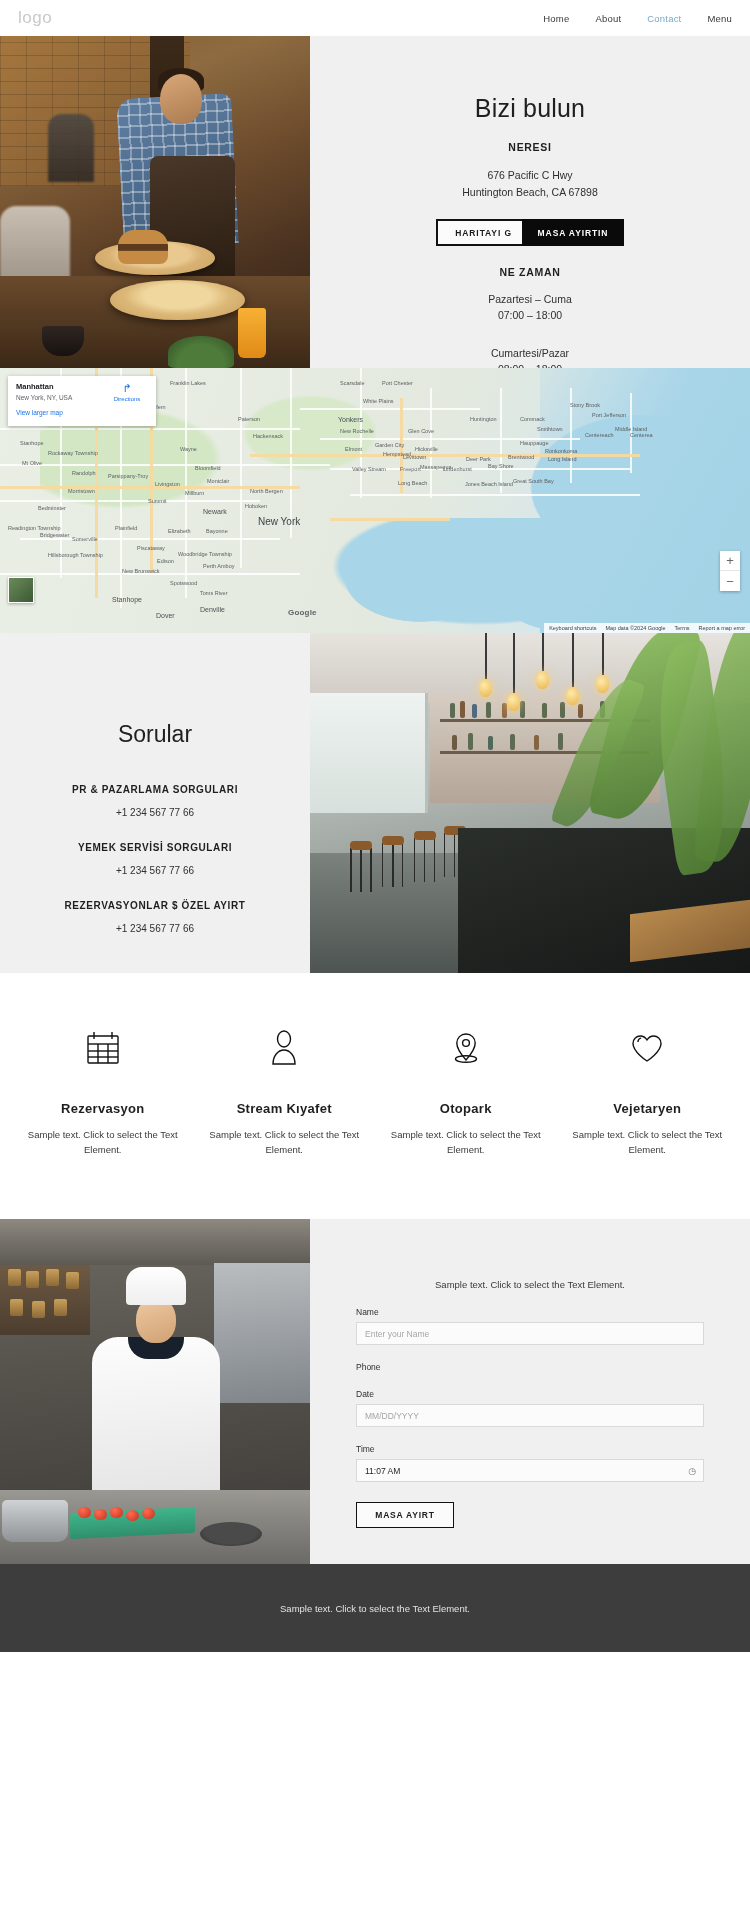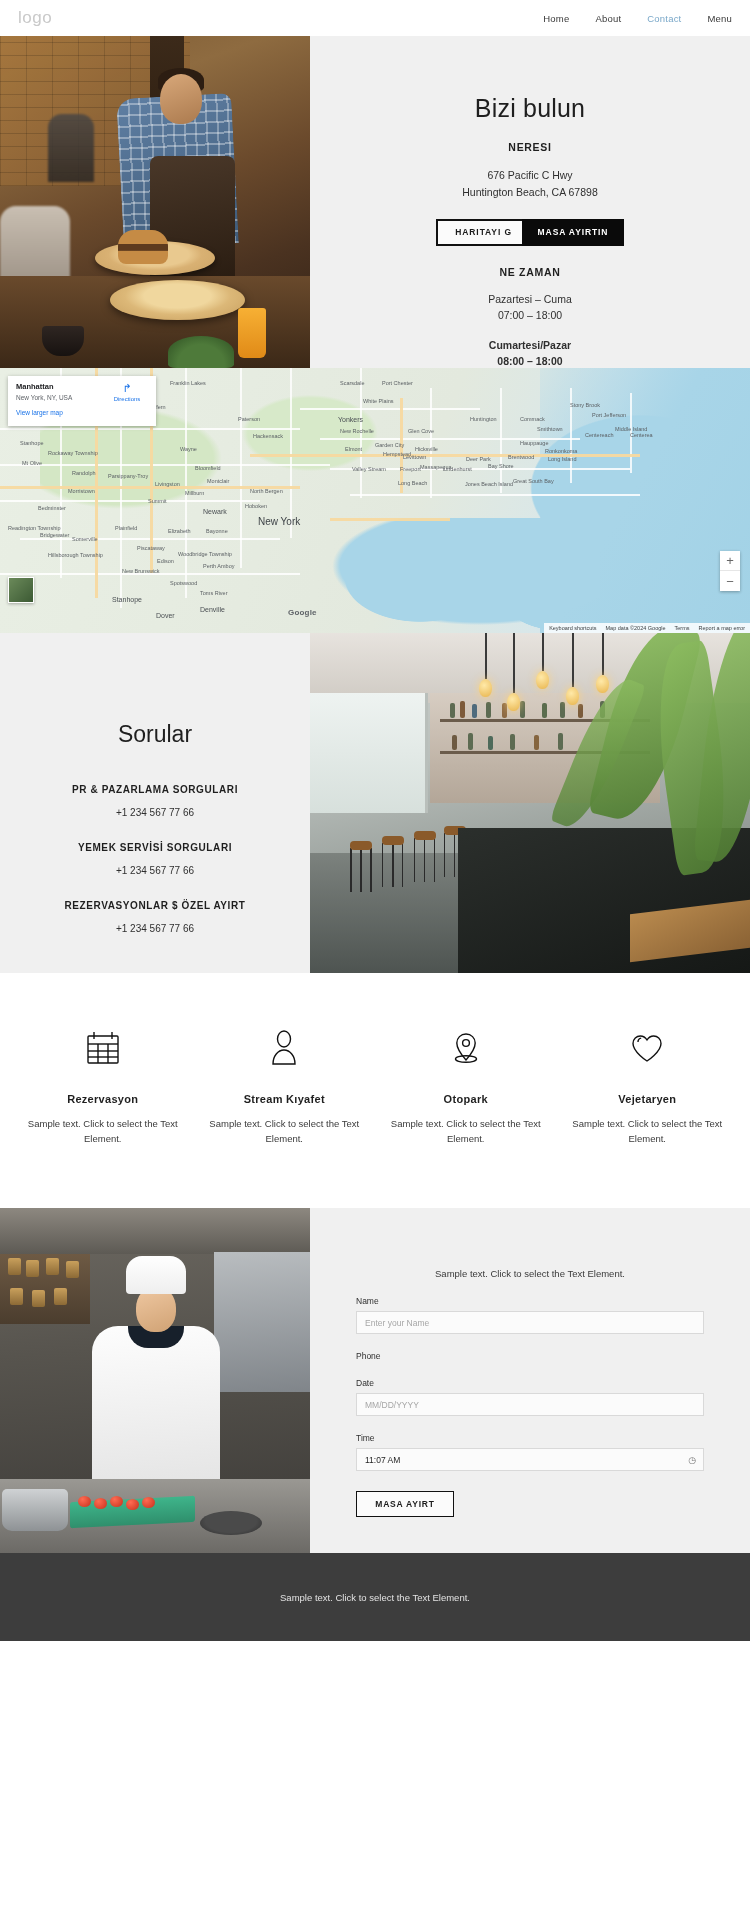--- a/index.html
+++ b/index.html
@@ -121,21 +121,21 @@
   .hero-photo .bgfigure2 {
     position:absolute; left:0px; top:170px; width:70px; height:110px;
     background: linear-gradient(180deg,#c9bfb2,#8d8276); border-radius: 16px 16px 0 0;
     filter: blur(.8px);
   }
 
   .hero-info {
     width: 440px; height: 332px;
     background: #f0f0f0;
     display: flex; flex-direction: column;
-    align-items: center; justify-content: center;
+    align-items: center; justify-content: flex-start;
     padding-top: 58px;
   }
   .hero-title { font-size: 25px; font-weight: 400; color: #1f1f1f; letter-spacing: .2px; }
   .hero-sub {
     margin-top: 18px; font-size: 10.5px; font-weight: 700;
     letter-spacing: .7px; color: #1f1f1f;
   }
   .hero-addr {
     margin-top: 14px; font-size: 10.5px; line-height: 17px;
     color: #2f2f2f; text-align:center;
@@ -156,21 +156,21 @@
     font-size: 8.5px; font-weight: 600; letter-spacing: .9px;
     height: 27px; padding: 0 16px;
     display:flex; align-items:center; justify-content:center;
     margin-left: -10px; white-space: nowrap;
   }
   .hero-when {
     margin-top: 20px; font-size: 10.5px; font-weight: 700;
     letter-spacing: .7px; color:#1f1f1f;
   }
   .hours { margin-top: 13px; font-size: 10.5px; line-height: 16px; text-align:center; color:#2f2f2f;}
-  .hours.second { margin-top: 14px; font-weight: bold; }
+  .hours.second { margin-top: 22px; }
 
   
   .map {
     position: relative; width: 750px; height: 265px;
     background:
       radial-gradient(ellipse 180px 120px at 640px 120px, #a8d5e8 0 60%, transparent 61%),
       radial-gradient(ellipse 120px 70px at 420px 210px, #a8d5e8 0 62%, transparent 63%),
       radial-gradient(ellipse 90px 50px at 560px 232px, #a8d5e8 0 60%, transparent 61%),
       linear-gradient(110deg,#e9efe4 0%,#e6ece1 30%, #e3e9de 55%, #d8e7ea 75%, #a8d5e8 100%);
     overflow: hidden;
@@ -300,21 +300,21 @@
     background: linear-gradient(160deg,#b98a4e,#8a6234); transform: skewY(-7deg);
   }
 
   
   .features {
     width:750px; padding: 52px 12px 62px;
     display:flex; background:#ffffff;
   }
   .feature { flex:1; text-align:center; padding: 0 10px; }
   .feature .ficon { height: 46px; display:flex; align-items:center; justify-content:center; }
-  .feature .ftitle { font-size: 11px; font-weight:700; color:#1f1f1f; margin-top: 22px; letter-spacing:.3px;}
+  .feature .ftitle { font-size: 13px; font-weight:700; color:#1f1f1f; margin-top: 30px; letter-spacing:.3px;}
   .feature .ftext { font-size: 9.5px; line-height: 15px; color:#3a3a3a; margin-top: 11px; }
 
   
   .booking { display:flex; width:750px; height:345px; }
   .booking-photo {
     width: 310px; position:relative; overflow:hidden;
     background: linear-gradient(175deg,#6e6a63 0%,#57544e 40%,#3b3936 100%);
   }
   .bp-hood {
     position:absolute; left:0; top:0; width:310px; height:46px;

